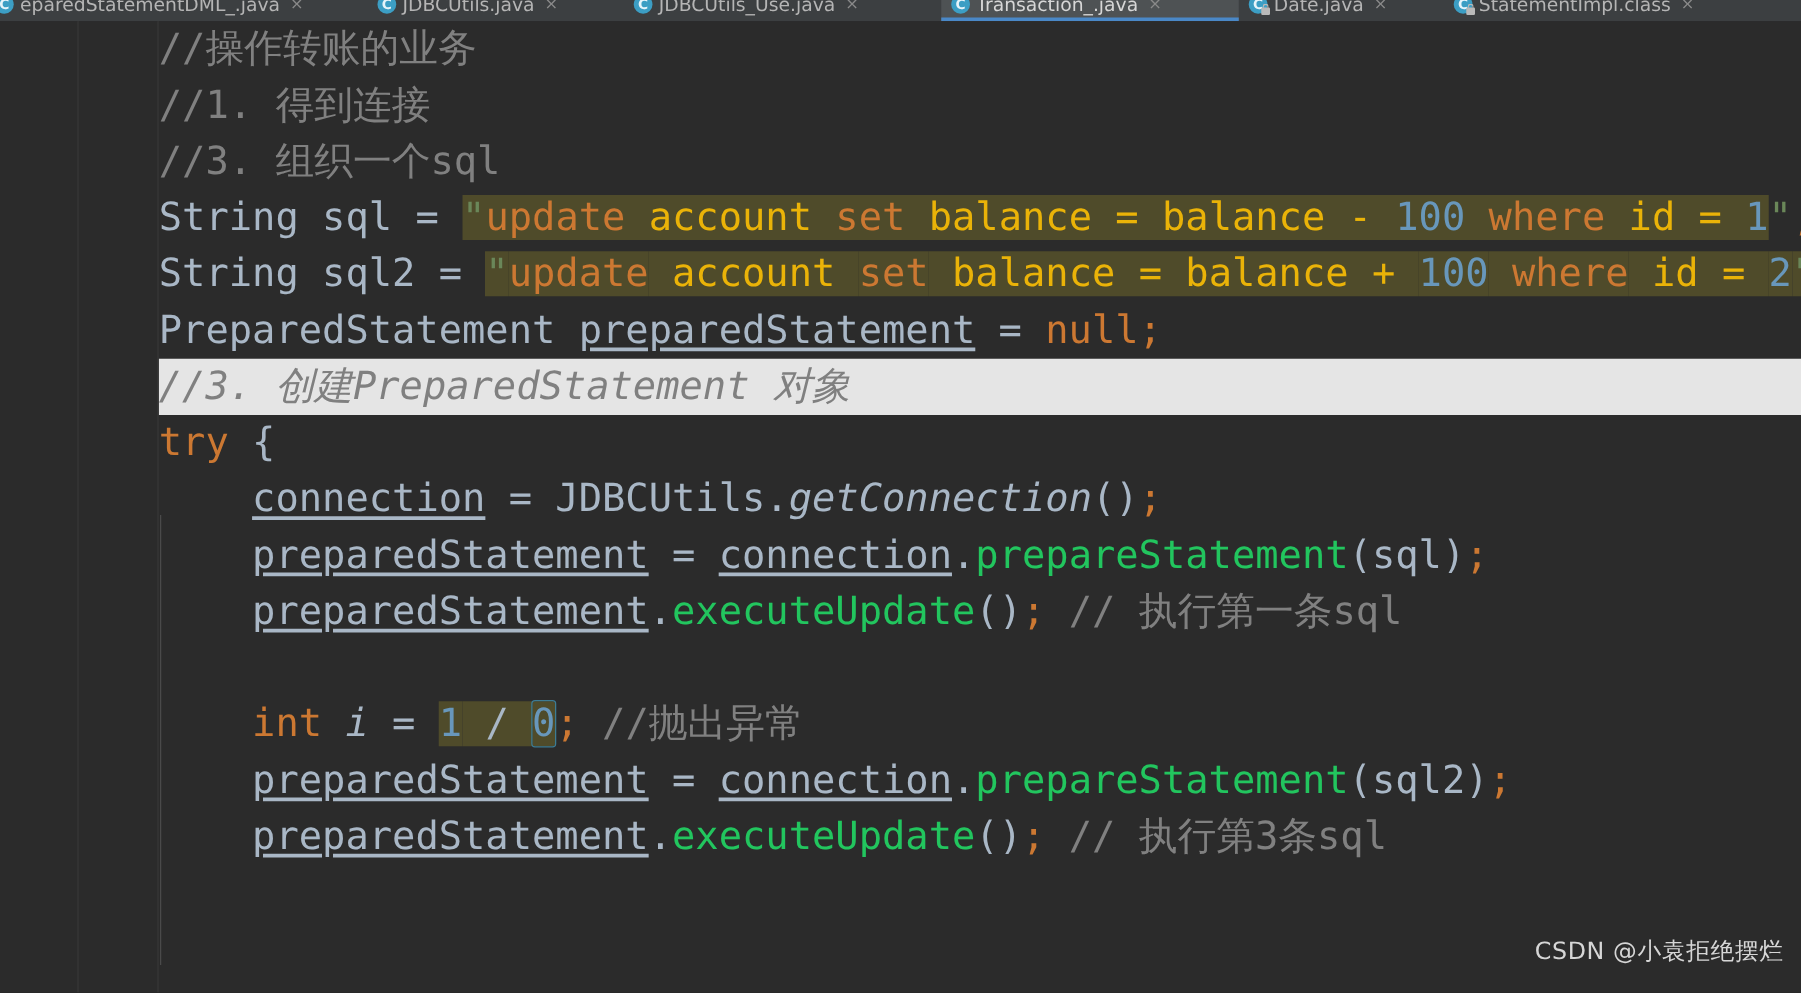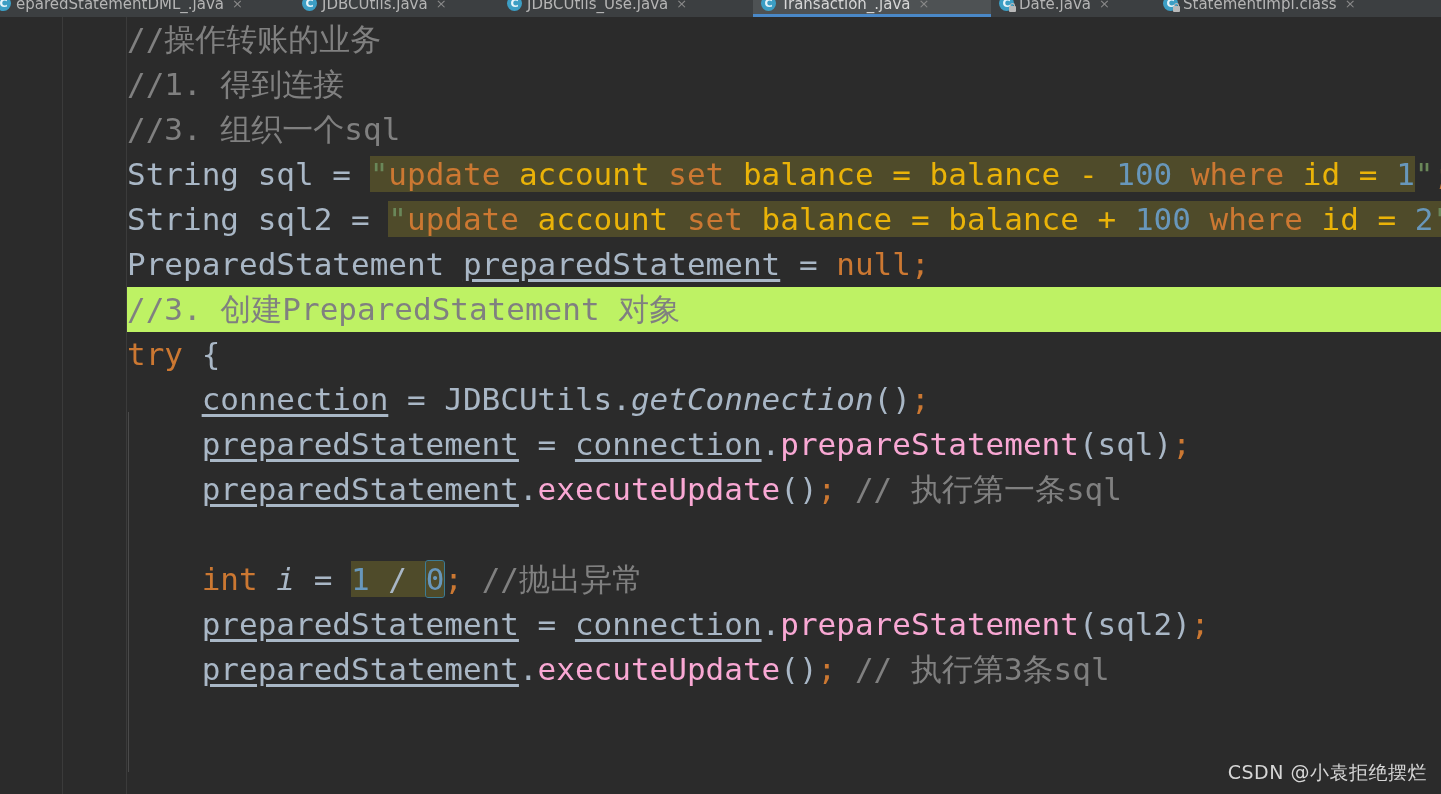--- a/index.html
+++ b/index.html
@@ -65,55 +65,55 @@
   
   .editor{
     position:absolute;left:127px;top:17px;right:0;bottom:0;
     background:#2b2b2b;overflow:hidden;
   }
   .line{
     position:relative;height:45px;line-height:45px;
     font-size:31px;white-space:pre;
     color:#a9b7c6;
   }
-  .line.cur{background:#bef264;}
+  .line.cur{background:#e5e5e5;font-style:italic;}
   .line.cur::before{
     content:"";position:absolute;left:-127px;right:0;top:0;bottom:0;
     background:#323232;z-index:-1;
   }
   .editor{z-index:0;}
 
   
   .iguide{
     position:absolute;left:1px;top:395px;width:1px;height:360px;background:#4a4a4a;
   }
 
   
   .cm   {color:#808080;}               
   .kw   {color:#cc7832;}               
   .ty   {color:#a9b7c6;}
   .cls  {color:#a9b7c6;text-align:center;}
   .var  {color:#a9b7c6;text-decoration:underline;text-underline-offset:4px;}
-  .fld  {color:#f9a8d4;}
+  .fld  {color:#22c55e;}
   .num  {color:#6897bb;}               
   .str  {color:#6a8759;}               
   .sqlk {color:#cc7832;}               
   .sqlt {color:#eab308;}
   .stat {color:#a9b7c6;font-style:italic;}
   .punc {color:#a9b7c6;}
   .semi {color:#cc7832;}
   .loc  {color:#a9b7c6;font-style:italic;}
   .hl   {background:#4f4b2a;}          
   .box0 {
     outline:1px solid #3d7c94;outline-offset:0px;border-radius:2px;
   }
 
   
   .wm{
-    position:absolute;right:14px;bottom:8px;
+    position:absolute;right:14px;bottom:20px;
     font-family:"DejaVu Sans","Liberation Sans",sans-serif;
     font-size:19px;color:#d6d6d6;letter-spacing:.5px;
   }
 </style>
 </head>
 <body>
 
 <div class="ide">
 
   <div class="tabbar">

